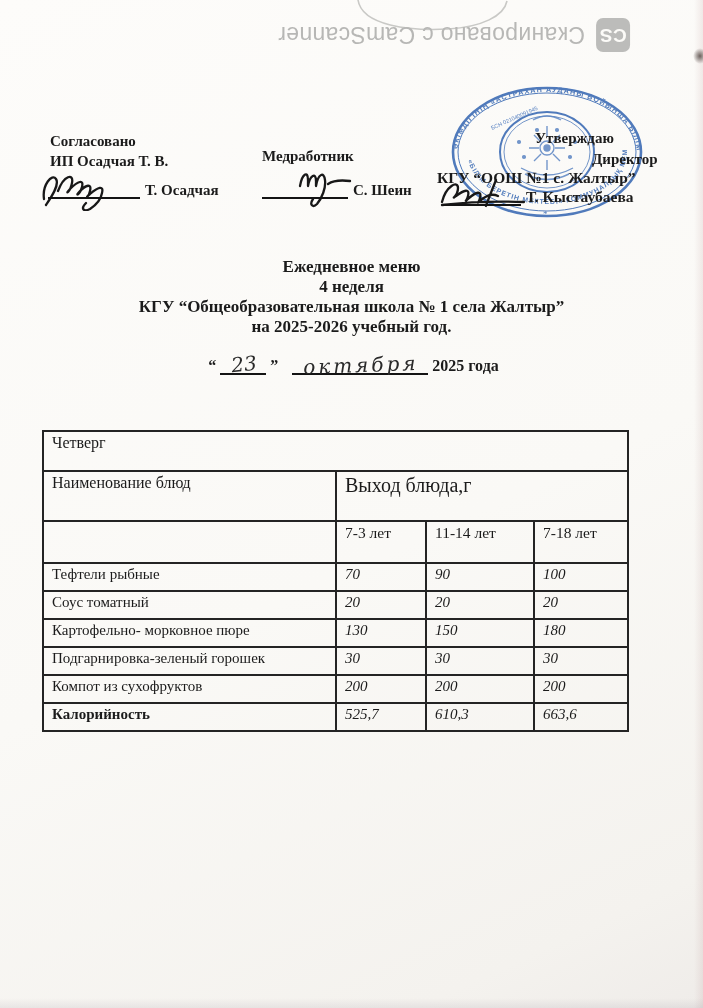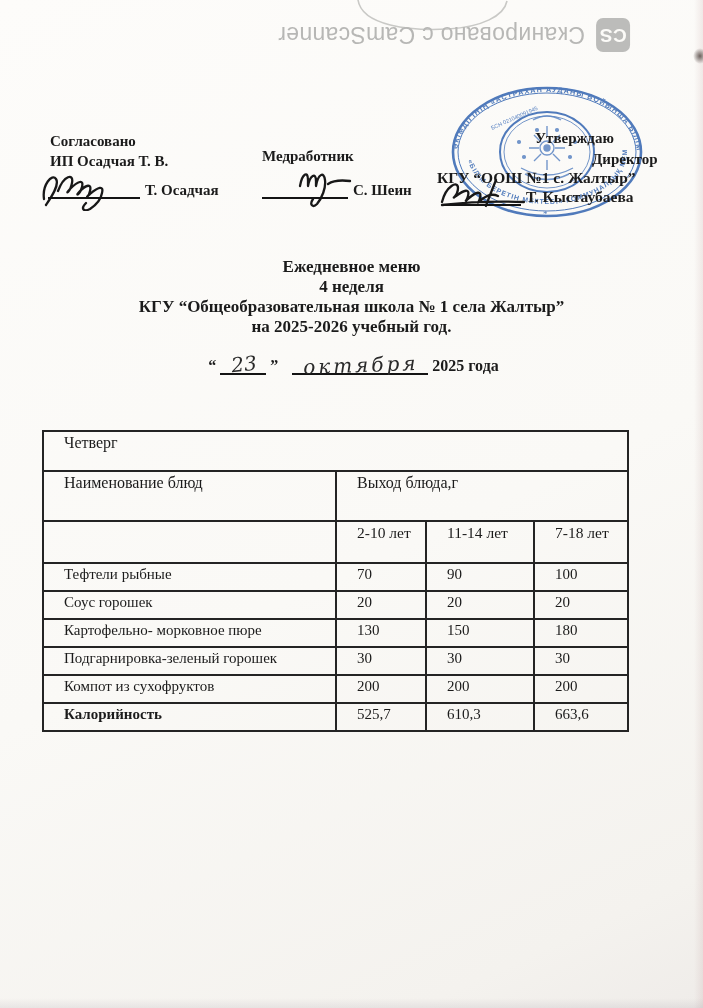--- a/index.html
+++ b/index.html
@@ -45,28 +45,28 @@
   .hand{font-family:"DejaVu Serif",serif;font-style:italic;font-weight:normal;font-size:20px;
     color:#2a2a2a;display:inline-block;}
   .hand-day{transform:rotate(-6deg) translateY(3px);}
   .hand-month{transform:rotate(-2deg) translateY(4px);letter-spacing:3px;}
   .date-underline{display:inline-flex;justify-content:center;border-bottom:2px solid #141414;}
   .quote{padding:0 4px;}
 
   
   table.menu{position:absolute;left:42px;top:430px;width:585px;border-collapse:collapse;
     table-layout:fixed;font-size:15px;}
-  table.menu td,table.menu th{border:2px solid #242424;padding:2px 20px;vertical-align:top;
+  table.menu td,table.menu th{border:2px solid #242424;padding:2px 8px;vertical-align:top;
     font-weight:normal;text-align:left;overflow:hidden;}
   tr.r-day{height:40px;} tr.r-head{height:50px;} tr.r-ages{height:42px;} tr.r-data{height:28px;}
   .c-day{text-align:center;font-weight:bold;font-size:16px;vertical-align:middle;padding-top:0;}
   .c-colhead{font-weight:bold;font-size:16px;margin-top:32px;}
-  .c-out{font-weight:bold;font-size:16px;text-align:center;}
+  .c-out{font-weight:bold;font-size:20px;text-align:center;}
   .c-age{font-weight:bold;font-size:15.5px;vertical-align:middle;padding-left:7px;white-space:nowrap;}
-  .c-num{text-align:center;padding-top:4px;}
+  .c-num{text-align:center;padding-top:4px;font-style:italic;}
   .c-dish{padding-top:4px;}
   .row-bold .c-dish{font-weight:bold;}
 </style>
 </head>
 <body>
 
 <div class="page">
 
   <svg class="tab-curve" width="170" height="32">
     <path d="M6,0 C10,26 58,31 96,29 C130,27 152,16 155,1" fill="none" stroke="#c9c9c6" stroke-width="1.6"></path>
@@ -174,32 +174,32 @@
     <tbody>
       <tr class="r-day">
         <td class="c-day" colspan="4">Четверг</td>
       </tr>
       <tr class="r-head">
         <td class="c-colhead">Наименование блюд</td>
         <td class="c-out" colspan="3">Выход блюда,г</td>
       </tr>
       <tr class="r-ages">
         <td></td>
-        <td class="c-age">2-10 лет</td>
+        <td class="c-age">7-3 лет</td>
         <td class="c-age">11-14 лет</td>
         <td class="c-age">7-18 лет</td>
       </tr>
     <tr class="r-data">
           <td class="c-dish">Тефтели рыбные</td>
           <td class="c-num">70</td>
           <td class="c-num">90</td>
           <td class="c-num">100</td>
         </tr>
         <tr class="r-data">
-          <td class="c-dish">Соус горошек</td>
+          <td class="c-dish">Соус томатный</td>
           <td class="c-num">20</td>
           <td class="c-num">20</td>
           <td class="c-num">20</td>
         </tr>
         <tr class="r-data">
           <td class="c-dish">Картофельно- морковное пюре</td>
           <td class="c-num">130</td>
           <td class="c-num">150</td>
           <td class="c-num">180</td>
         </tr>

